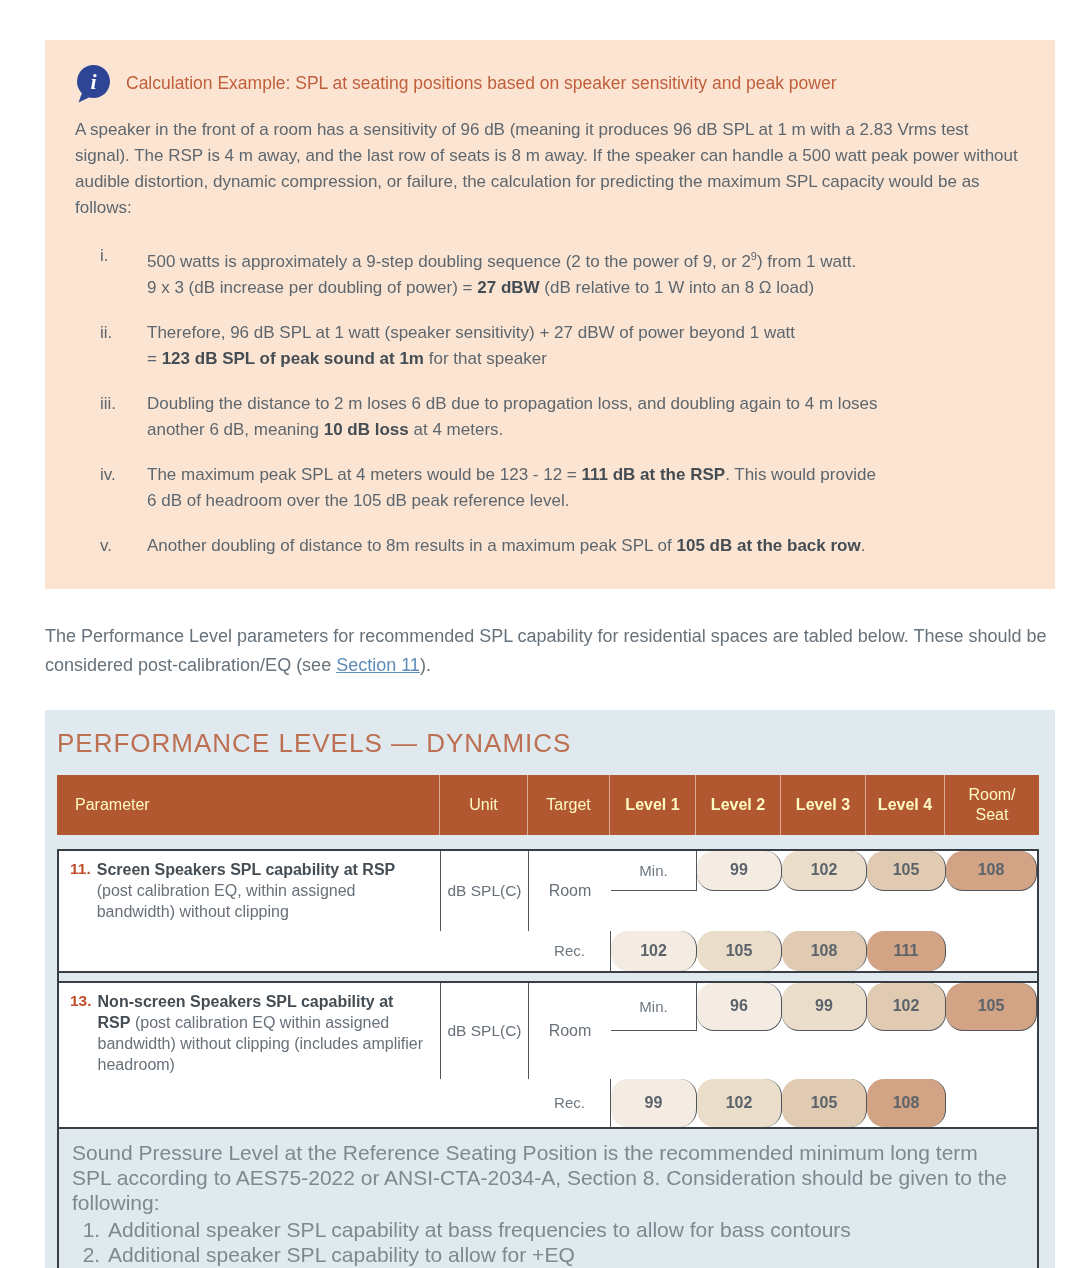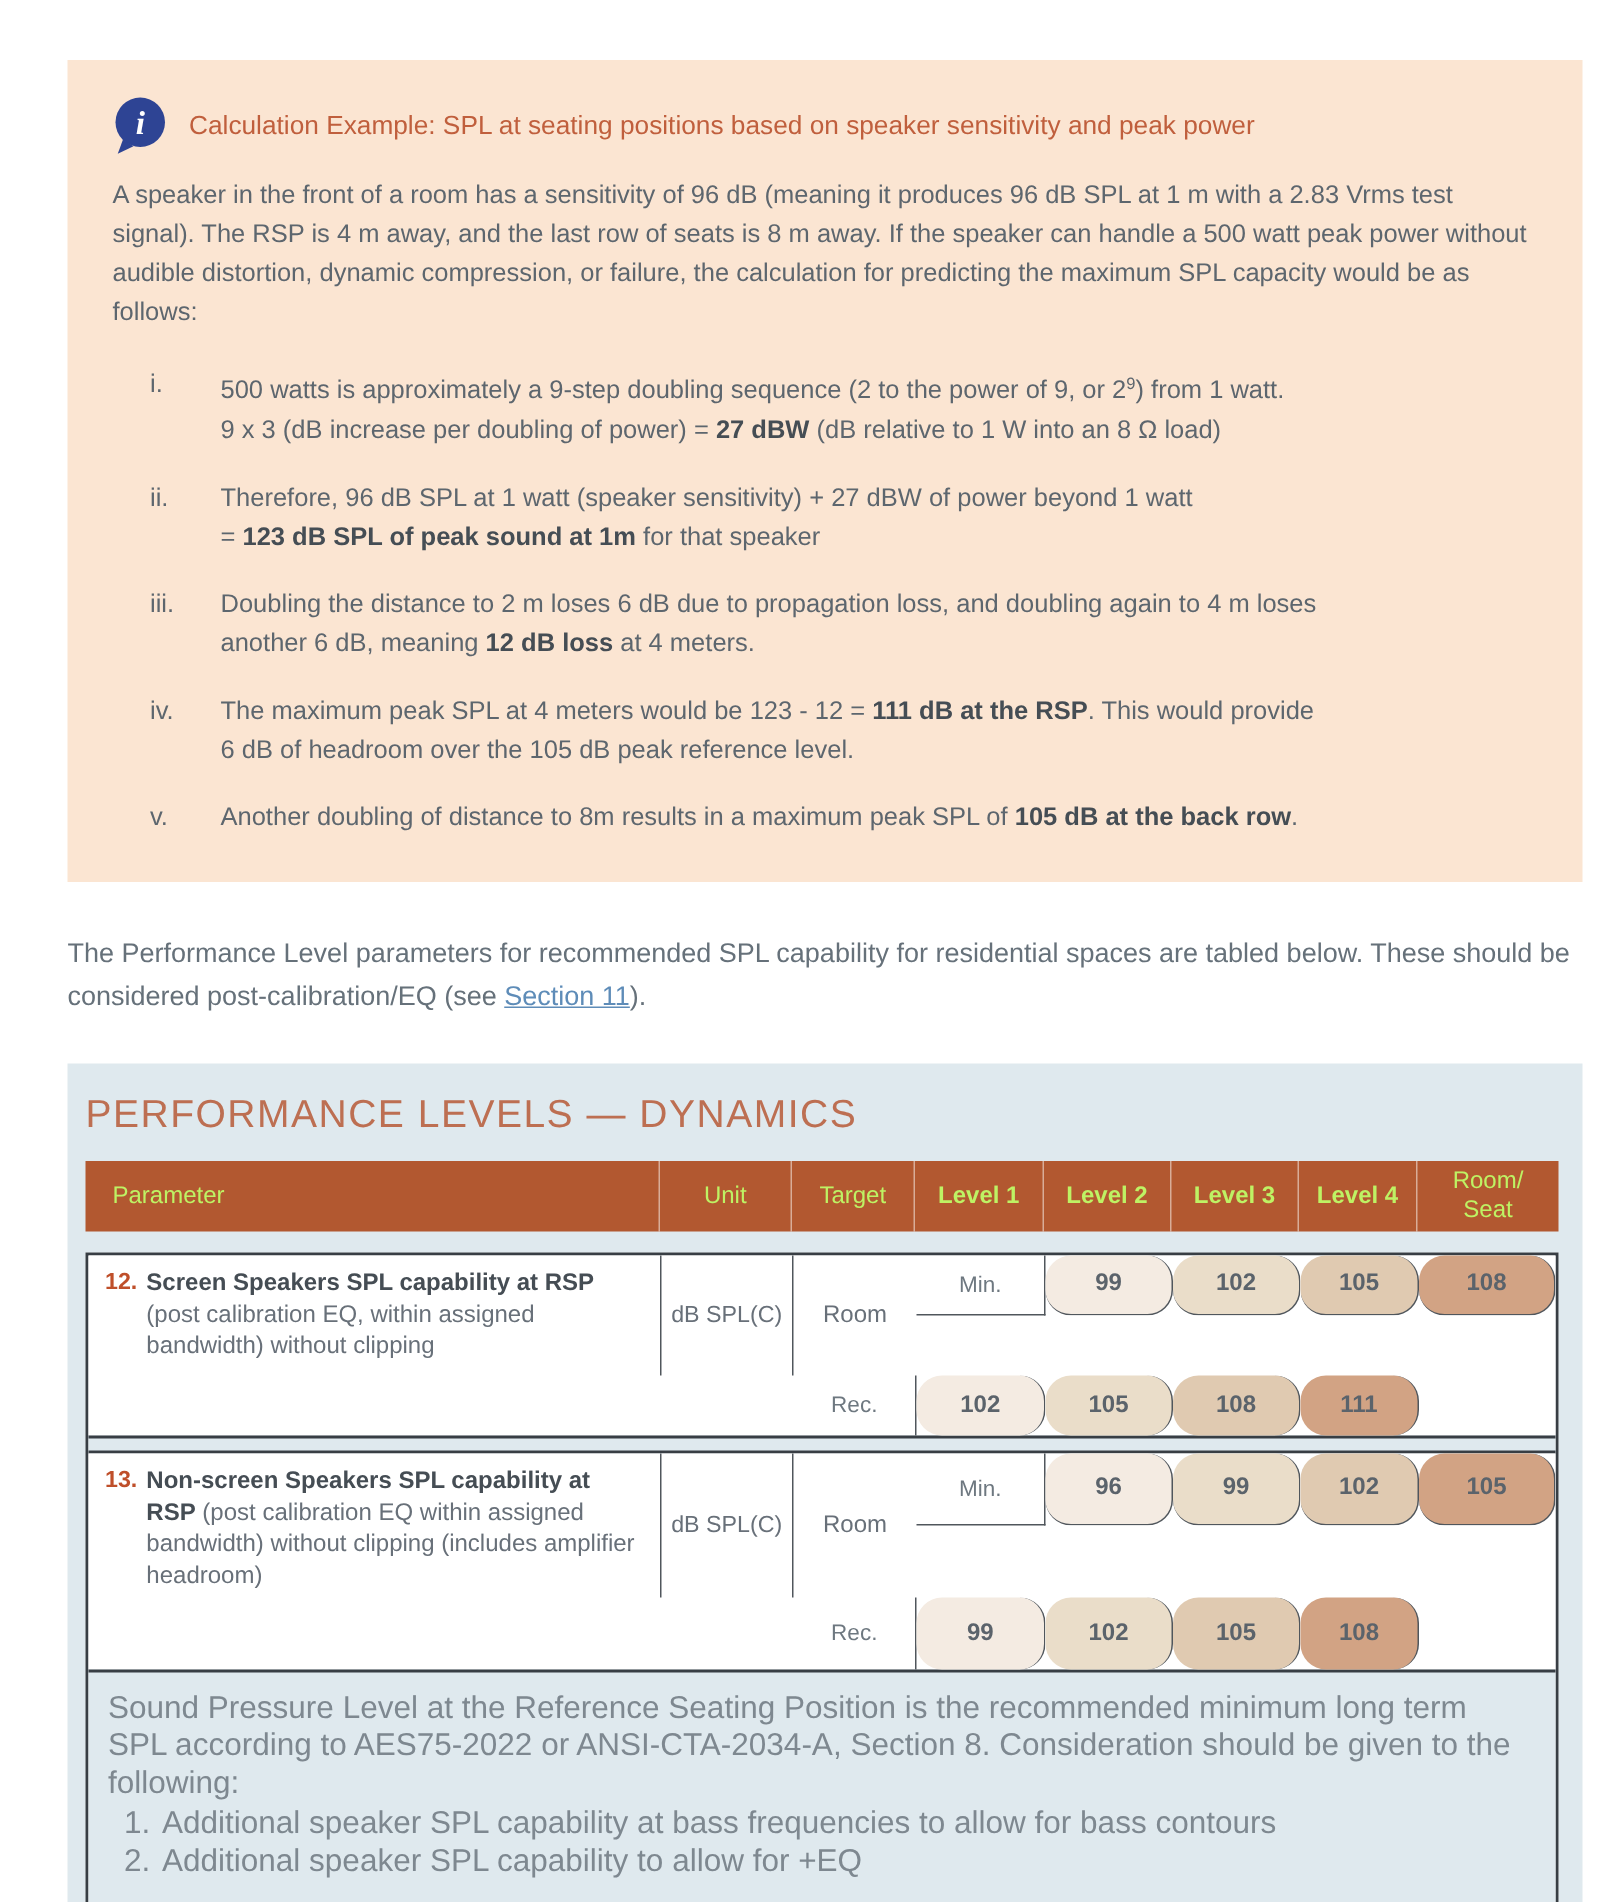--- a/index.html
+++ b/index.html
@@ -68,22 +68,22 @@
     letter-spacing:1px;
     margin:2px 0 16px 0;
     font-weight:400;
   }
   .grid-cols{
     display:grid;
     grid-template-columns:382px 88px 82px 86px 85px 85px 79px 1fr;
   }
   .thead{
     background:var(--header-brown);
-    color:#bef264;
-    height:47px;
+    color:#fef9c3;
+    height:60px;
   }
   .th{
     display:flex;flex-direction:column;align-items:center;justify-content:center;
     font-size:16px;line-height:1.2;height:100%;
     border-left:1px solid rgba(255,255,255,.5);
     text-align:center;
   }
   .th.first{align-items:flex-start;padding-left:18px;border-left:none;}
   .th.level{font-weight:700;}
   
@@ -141,21 +141,21 @@
     <div class="roman-item">
       <span class="step-marker">i.</span>
       <span class="step-text"><span>500 watts is approximately a 9-step doubling sequence (2 to the power of 9, or 2</span><sup>9</sup><span>) from 1 watt.</span><br><span>9 x 3 (dB increase per doubling of power) = </span><b>27 dBW</b><span> (dB relative to 1 W into an 8 Ω load)</span></span>
     </div>
     <div class="roman-item">
       <span class="step-marker">ii.</span>
       <span class="step-text"><span>Therefore, 96 dB SPL at 1 watt (speaker sensitivity) + 27 dBW of power beyond 1 watt</span><br><span>= </span><b>123 dB SPL of peak sound at 1m</b><span> for that speaker</span></span>
     </div>
     <div class="roman-item">
       <span class="step-marker">iii.</span>
-      <span class="step-text"><span>Doubling the distance to 2 m loses 6 dB due to propagation loss, and doubling again to 4 m loses</span><br><span>another 6 dB, meaning </span><b>12 dB loss</b><span> at 4 meters.</span></span>
+      <span class="step-text"><span>Doubling the distance to 2 m loses 6 dB due to propagation loss, and doubling again to 4 m loses</span><br><span>another 6 dB, meaning </span><b>10 dB loss</b><span> at 4 meters.</span></span>
     </div>
     <div class="roman-item">
       <span class="step-marker">iv.</span>
       <span class="step-text"><span>The maximum peak SPL at 4 meters would be 123 - 12 = </span><b>111 dB at the RSP</b><span>. This would provide</span><br><span>6 dB of headroom over the 105 dB peak reference level.</span></span>
     </div>
     <div class="roman-item">
       <span class="step-marker">v.</span>
       <span class="step-text"><span>Another doubling of distance to 8m results in a maximum peak SPL of </span><b>105 dB at the back row</b><span>.</span></span>
     </div>
   </div>
@@ -177,21 +177,21 @@
     <div class="th">
       <span>Room/</span>
       <span>Seat</span>
     </div>
   </div>
 
   <div class="block">
 
     <div class="grid-cols row-grid rows-40">
       <div class="cell span2 param-cell">
-        <span class="param-num">12.</span>
+        <span class="param-num">11.</span>
         <span class="param-text"><b>Screen Speakers SPL capability at RSP</b><span> (post calibration EQ, within assigned bandwidth) without clipping</span></span>
       </div>
       <div class="cell span2 unit-cell">
         <span>dB SPL</span>
         <span>(C)</span>
       </div>
       <div class="cell target-cell rowline">Min.</div>
       <div class="cell val-cell l1 rowline">99</div>
       <div class="cell val-cell l2 rowline">102</div>
       <div class="cell val-cell l3 rowline">105</div>

